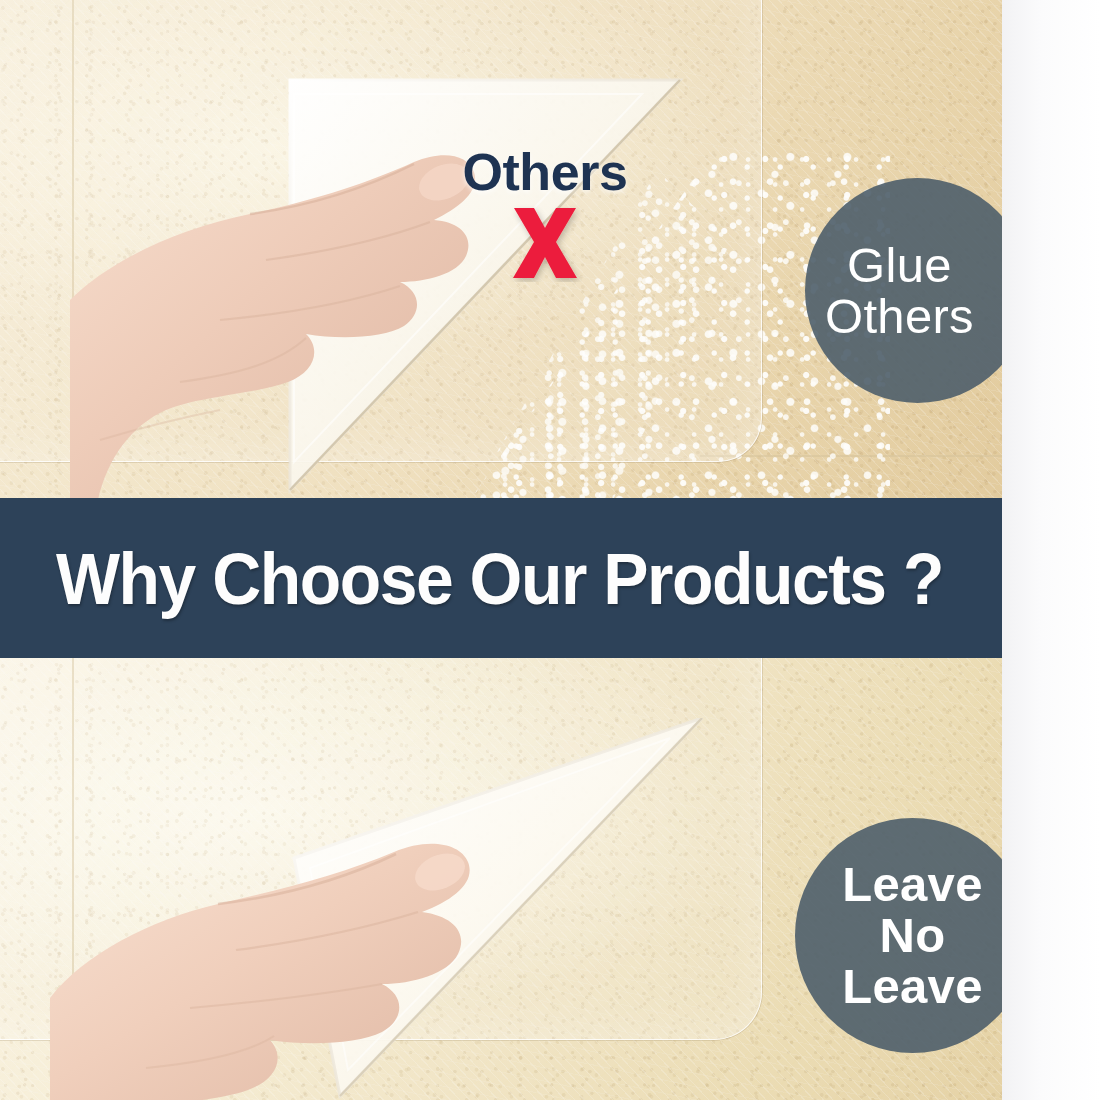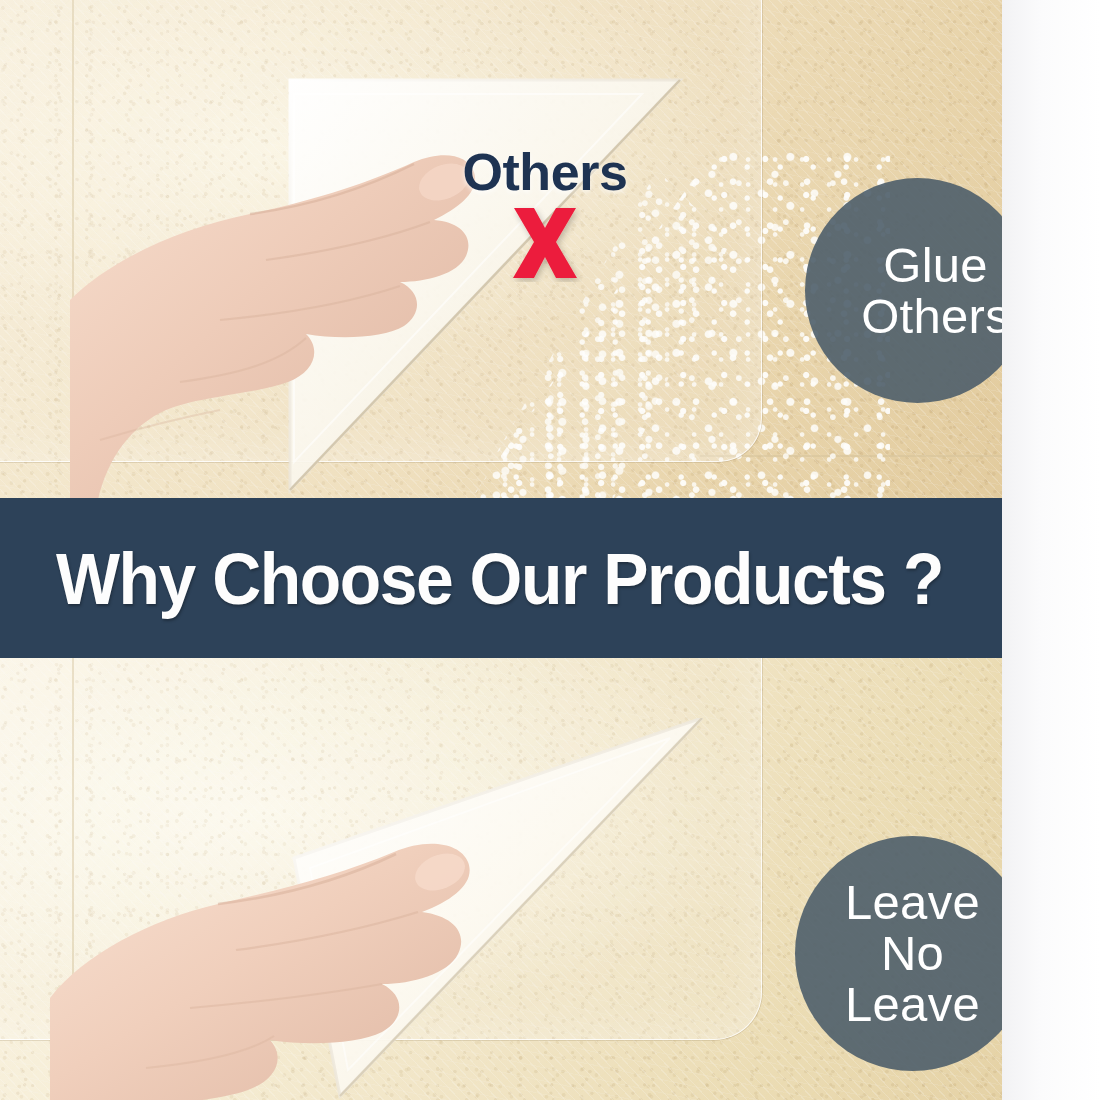--- a/index.html
+++ b/index.html
@@ -89,21 +89,21 @@
   }
 
   
   .hand{position:absolute;}
   .hand svg{display:block;}
 
   
   .badge{
     position:absolute;border-radius:50%;
     background:rgba(78,94,106,.90);
-    display:flex;align-items:center;justify-content:flex-end;
+    display:flex;align-items:center;justify-content:flex-start;
     text-align:center;color:#ffffff;
     font-size:49px;line-height:1.04;font-weight:300;letter-spacing:.3px;
     z-index:30;
   }
   .badge span{display:block;padding:0 10px;}
 
   
   .mark-wrap{position:absolute;z-index:32;text-align:center;}
   .mark-label{
     font-size:52px;font-weight:700;color:#1e3352;letter-spacing:-.4px;
@@ -259,21 +259,21 @@
                  C356,188 354,212 332,224 C308,236 258,238 220,232
                  C236,250 226,272 198,282 C164,294 110,296 74,300 Z" fill="url(#skinB)"></path>
         <path d="M168,96 C234,88 296,70 346,46" fill="none" stroke="#dab49e" stroke-width="2.5" opacity=".6"></path>
         <path d="M186,142 C248,134 310,122 368,104" fill="none" stroke="#dab49e" stroke-width="2.2" opacity=".5"></path>
         <path d="M140,200 C208,194 276,186 332,176" fill="none" stroke="#dab49e" stroke-width="2" opacity=".45"></path>
         <path d="M96,260 C158,254 200,244 224,228" fill="none" stroke="#dab49e" stroke-width="2" opacity=".4"></path>
         <ellipse cx="390" cy="64" rx="26" ry="17" transform="rotate(-22 390 64)" fill="#f6d9c9" opacity=".85"></ellipse>
       </svg>
     </div>
 
-    <div class="badge" style="left:795px;top:178px;width:235px;height:235px;">
+    <div class="badge" style="left:795px;top:160px;width:235px;height:235px;font-weight:bold;">
       <span>
         <span>Leave</span>
         <span>No Leave</span>
       </span>
     </div>
   </div>
 
   <div class="right-strip"></div>
 
   <div class="banner">

